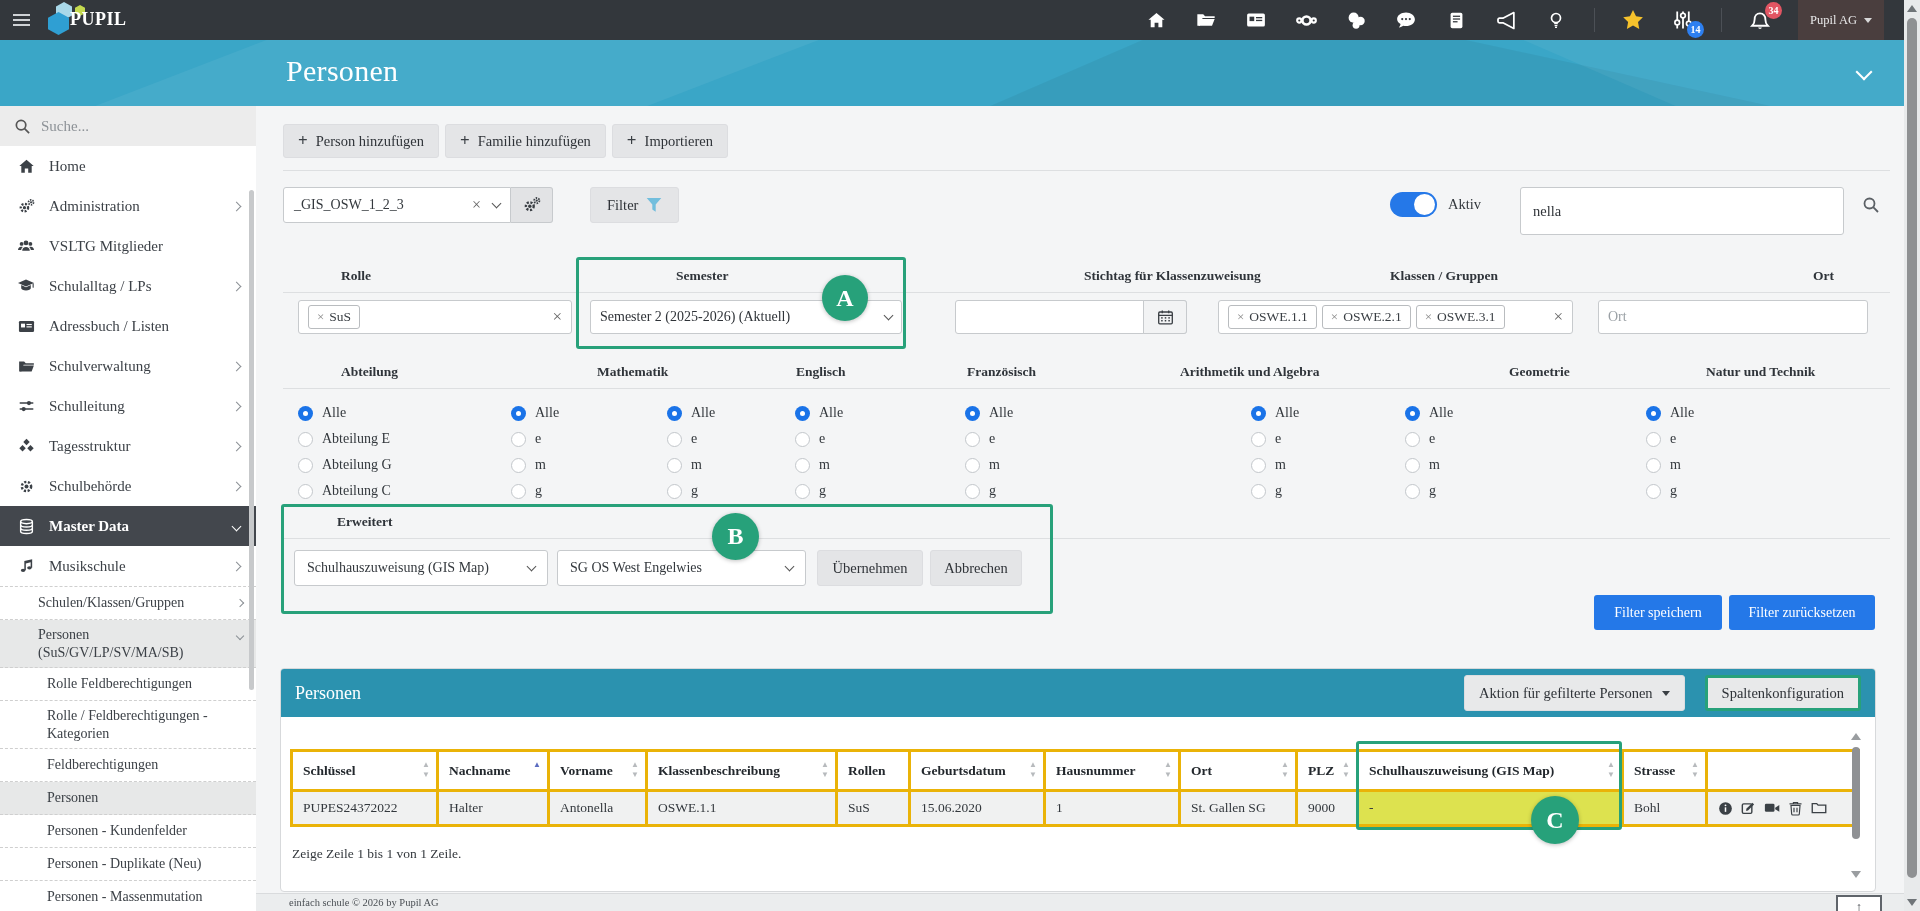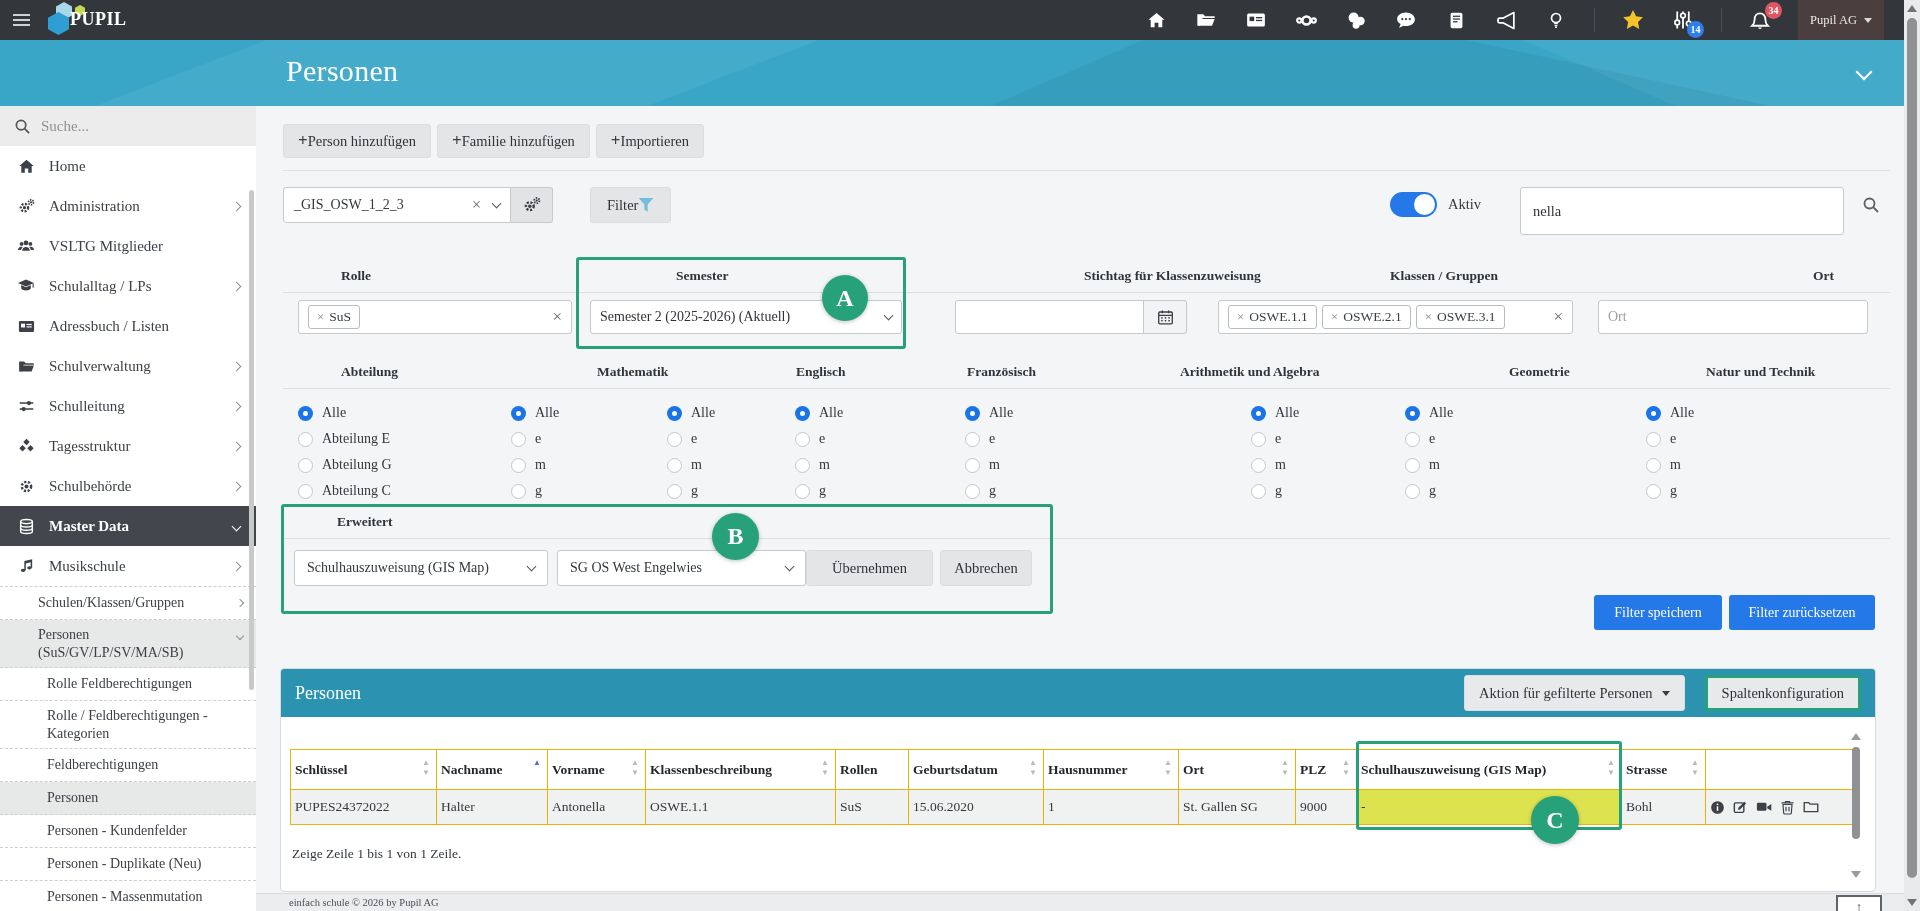--- a/index.html
+++ b/index.html
@@ -53,21 +53,21 @@
   .subnav { border-top:1px dashed #cfcfcf; }
   .sub-item { position:relative; min-height:33px; display:flex; align-items:center; padding:6px 26px 6px 38px; font-size:14px; color:#3c4147; border-bottom:1px dashed #cfcfcf; cursor:pointer; line-height:1.25; }
   .sub-item.lvl2 { padding-left:47px; }
   .sub-item.hl { background:#e7e8e8; }
   .schev { position:absolute; right:13px; top:13px; width:6px; height:6px; border-right:1.6px solid #8a8f94; border-bottom:1.6px solid #8a8f94; transform:rotate(-45deg); }
   .schev.down { transform:rotate(45deg); }
   .sb-scroll { position:absolute; left:249px; top:84px; width:5px; height:500px; background:#c7c9cb; border-radius:3px; }
 
   
   .main { position:absolute; left:256px; top:106px; width:1648px; bottom:0; background:#f4f5f6; }
-  .btn { display:inline-flex; align-items:center; background:#e4e5e7; border:1px solid #dcdde0; color:#2f3338; font-size:14.5px; font-weight:400; padding:0 14px; height:34px; border-radius:3px; cursor:pointer; font-family:inherit; }
+  .btn { display:inline-flex; align-items:center; gap:8px; background:#e4e5e7; border:1px solid #dcdde0; color:#2f3338; font-size:14.5px; font-weight:400; padding:0 14px; height:34px; border-radius:3px; cursor:pointer; font-family:inherit; }
   .plus::before { content:"+"; font-weight:700; font-size:17px; color:#3a3f44; }
   .toolbar-row { position:absolute; left:27px; top:18px; display:flex; gap:6px; }
   .hdiv { position:absolute; left:27px; width:1607px; height:1px; background:#dddfe1; }
   .filterrow { position:absolute; left:0; top:81px; width:100%; height:36px; }
   .savedfilter { position:absolute; left:27px; top:0; width:228px; height:36px; background:#fff; border:1px solid #c7cacd; border-radius:3px 0 0 3px; display:flex; align-items:center; padding:0 10px; font-size:14px; cursor:pointer; }
   .savedfilter .sx { margin-left:auto; color:#666; font-size:16px; }
   .savedfilter .cv { margin-left:12px; }
   .cv { width:7px; height:7px; border-right:1.8px solid #555; border-bottom:1.8px solid #555; transform:rotate(45deg); display:inline-block; margin-top:-3px; }
   .gearbtn { position:absolute; left:255px; top:0; width:42px; height:36px; background:#e2e3e5; border:1px solid #c7cacd; border-left:none; border-radius:0 3px 3px 0; display:flex; align-items:center; justify-content:center; color:#3a3f44; cursor:pointer; }
   .filterbtn { position:absolute; left:334px; top:0; height:36px; padding:0 16px; }
@@ -113,21 +113,21 @@
 
   
   .panel { position:absolute; left:24px; top:562px; width:1596px; height:224px; background:#fff; border:1px solid #d7d9db; border-radius:4px; }
   .panel-head { height:48px; background:#2b92af; border-radius:3px 3px 0 0; display:flex; align-items:center; padding:0 14px; }
   .panel-head h2 { color:#fff; font-size:18px; font-weight:400; }
   .phbtn { height:36px; background:#e8e9ea; border:1px solid #dcdde0; border-radius:3px; font-size:14.5px; color:#2f3338; padding:0 14px; display:inline-flex; align-items:center; gap:9px; cursor:pointer; font-family:inherit; }
   .phbtn.cfg { border:3px solid #27a17a; margin-left:20px; }
   .phbtn .dcaret { width:0; height:0; border-left:4px solid transparent; border-right:4px solid transparent; border-top:5px solid #3a3f44; }
   .tablewrap { position:absolute; left:9px; top:80px; }
   table.grid { border-collapse:collapse; table-layout:fixed; }
-  table.grid th, table.grid td { border:1px solid #eab308; font-size:13.5px; padding:0 4px; text-align:left; overflow:hidden; white-space:nowrap; }
+  table.grid th, table.grid td { border:3px solid #eab308; font-size:13.5px; padding:0 10px; text-align:left; overflow:hidden; white-space:nowrap; }
   table.grid th { height:40px; font-weight:700; color:#23282d; background:#fff; position:relative; }
   table.grid td { height:35px; background:#f0f1f1; color:#33383d; }
   td.hl-yellow { background:#dde24f !important; }
   .sort { position:absolute; right:6px; top:9px; line-height:1; text-align:center; }
   .sort i { display:block; font-style:normal; font-size:8px; color:#b7babd; height:10px; }
   .sort.asc i.up { color:#5b6cc0; } .sort.asc i.dn { visibility:hidden; }
   .acticons { display:flex; gap:8px; align-items:center; color:#3b4146; }
   .acticons .ai { cursor:pointer; color:#3b4146; }
   .summary { position:absolute; left:11px; top:177px; font-size:13.5px; color:#33383d; }
   .tsb { position:absolute; right:13px; top:64px; width:12px; height:145px; }
@@ -797,21 +797,21 @@
     <div class="hdiv ediv"></div>
     <div class="erow">
       <div class="esel" style="width:254px">
         <span>Schulhauszuweisung (GIS Map)</span>
           <span class="cv" style="margin-left:auto"></span>
       </div>
       <div class="esel" style="width:249px;margin-left:9px">
         <span>SG OS West Engelwies</span>
           <span class="cv" style="margin-left:auto"></span>
       </div>
-      <button class="btn ebtn" style="width:127px;justify-content:center">
+      <button class="btn ebtn" style="margin-left:11px;width:106px;justify-content:center">
           <span>Übernehmen</span>
         </button>
       <button class="btn ebtn" style="margin-left:7px;width:92px;justify-content:center">
           <span>Abbrechen</span>
         </button>
     </div>
 
     <button class="bluebtn" style="left:1338px;top:489px;width:128px"><span>Filter speichern</span></button>
     <button class="bluebtn" style="left:1473px;top:489px;width:146px"><span>Filter zurücksetzen</span></button>
 

